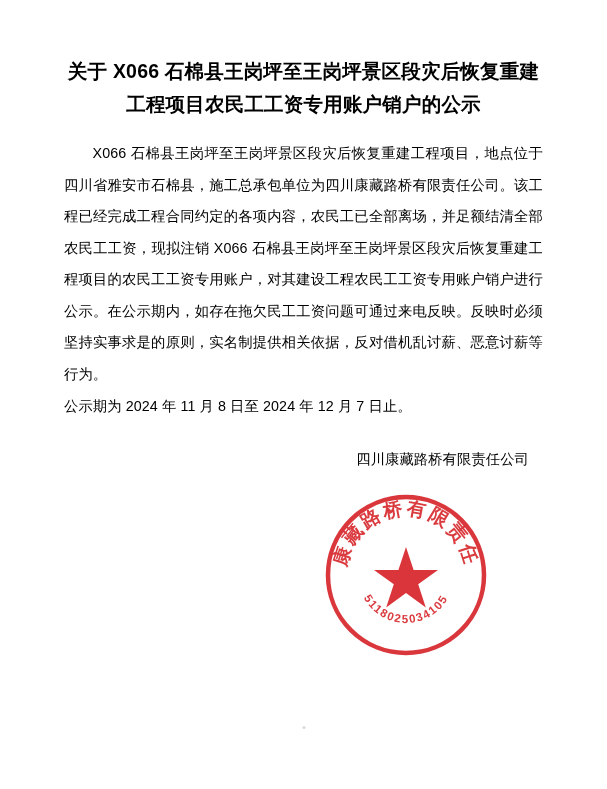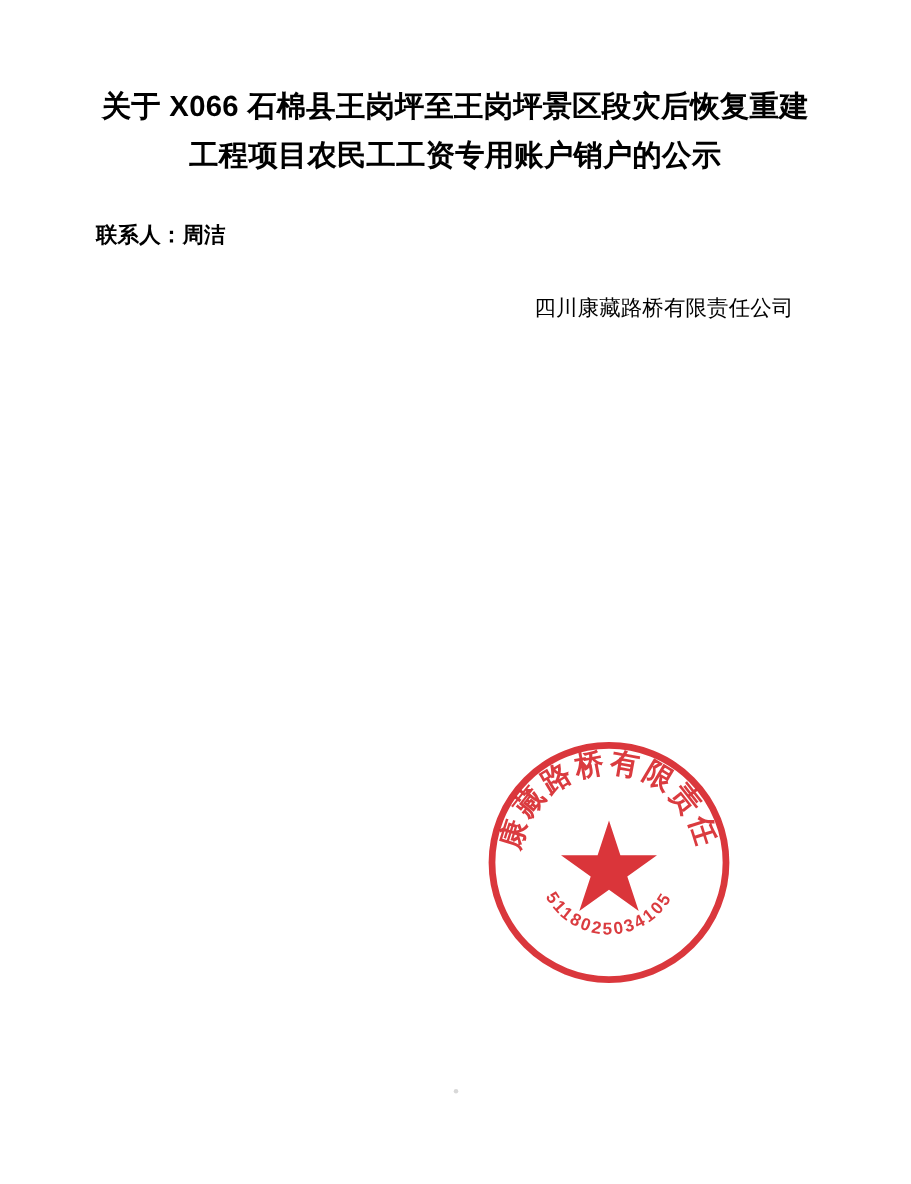--- a/index.html
+++ b/index.html
@@ -105,22 +105,23 @@
   }
 </style>
 </head>
 <body>
 
 <div class="page">
 
   <h1 class="doc-title">关于 X066 石棉县王岗坪至王岗坪景区段灾后恢复重建工程项目农民工工资专用账户销户的公示</h1>
 
   <div class="body-block">
+    <p class="para indent">X066 石棉县王岗坪至王岗坪景区段灾后恢复重建工程项目，地点位于四川省雅安市石棉县，施工总承包单位为四川康藏路桥有限责任公司。该工程已经完成工程合同约定的各项内容，农民工已全部离场，并足额结清全部农民工工资，现拟注销 X066 石棉县王岗坪至王岗坪景区段灾后恢复重建工程项目的农民工工资专用账户，对其建设工程农民工工资专用账户销户进行公示。在公示期内，如存在拖欠民工工资问题可通过来电反映。反映时必须坚持实事求是的原则，实名制提供相关依据，反对借机乱讨薪、恶意讨薪等行为。</p>
+    <p class="para tight">公示期为 2024 年 11 月 8 日至 2024 年 12 月 7 日止。</p>
     <div class="spacer-sm"></div>
-    <p class="contact-line">联系人：周洁</p>
     <div class="spacer-sm"></div>
   </div>
 
   <div class="signature">
     <p class="sig-line">四川康藏路桥有限责任公司</p>
   </div>
 
   <div class="page-dot"></div>
 </div>
 

